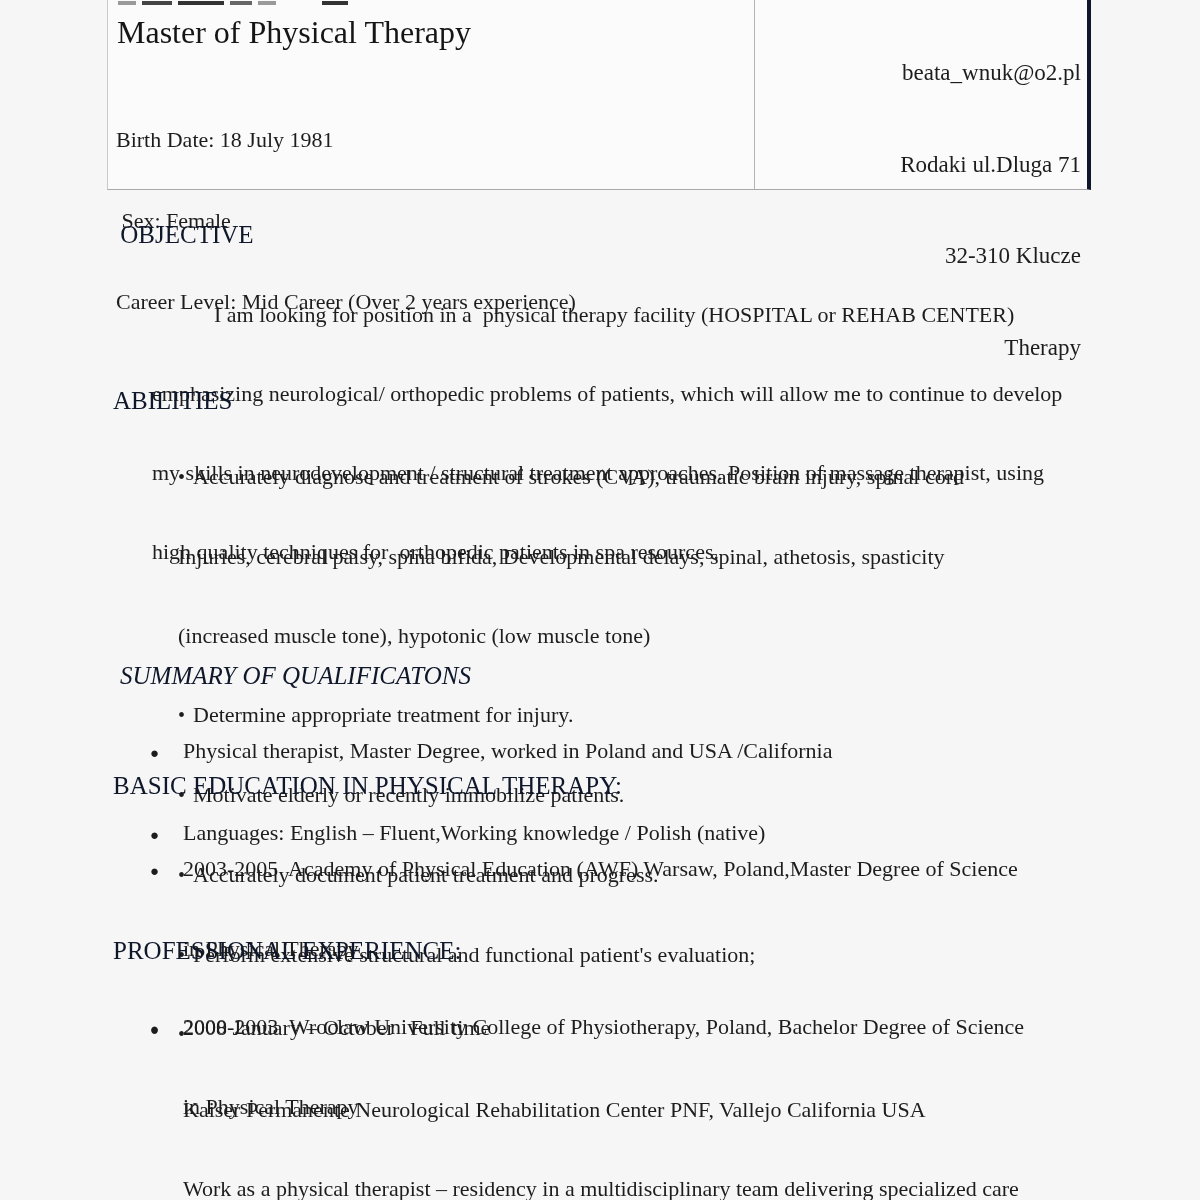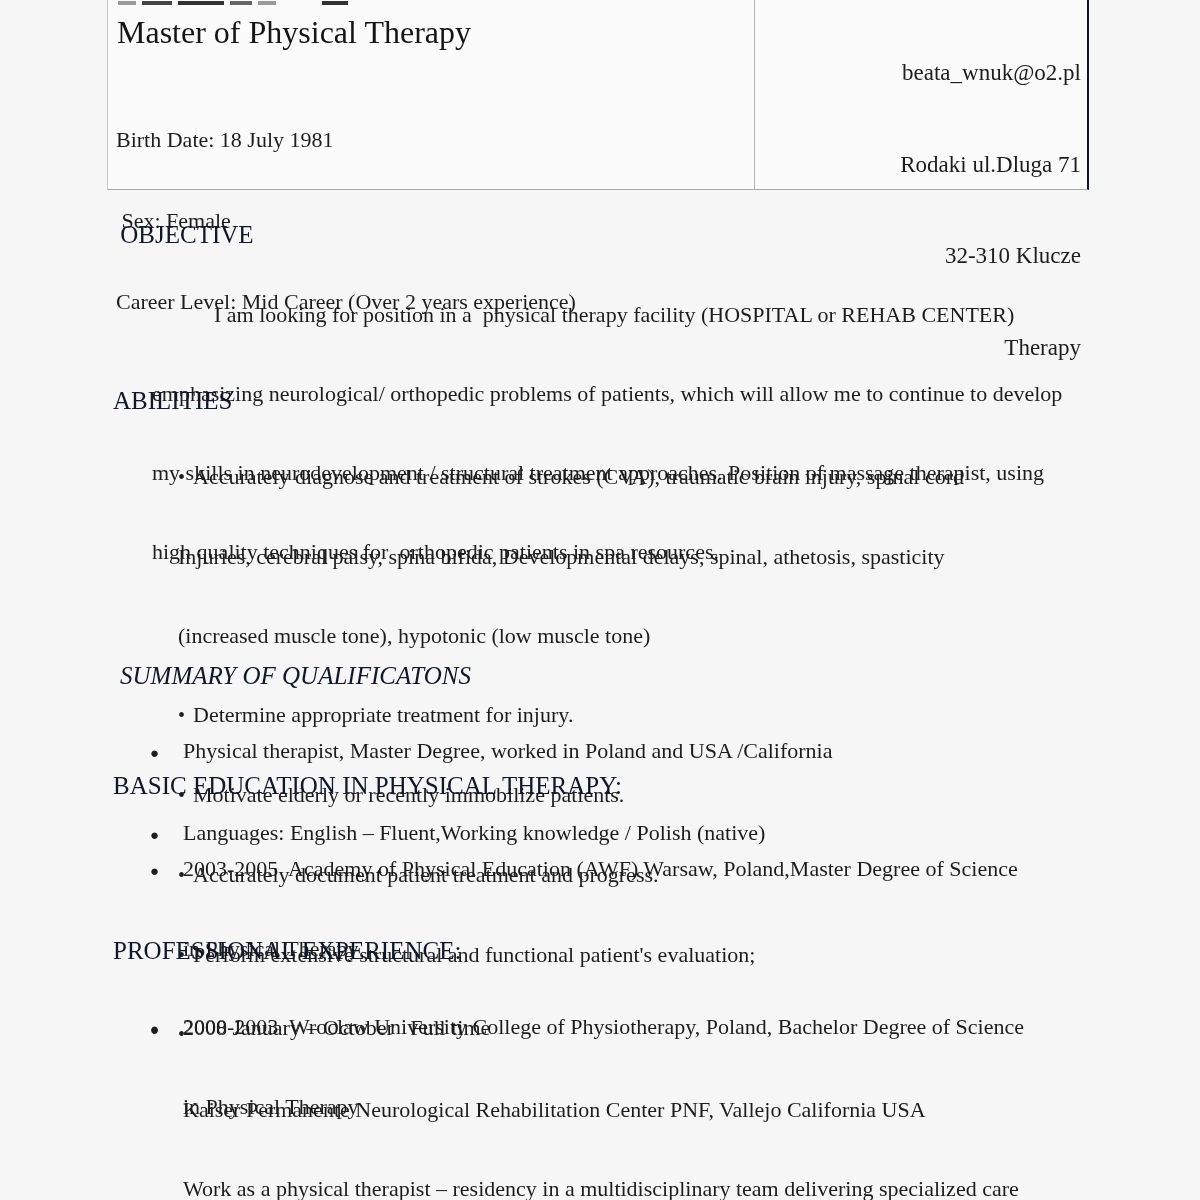--- a/index.html
+++ b/index.html
@@ -1,21 +1,21 @@
 <!DOCTYPE html>
 <html><head>
 <meta charset="utf-8">
 <style>
   html,body{margin:0;padding:0;background:#efefef;}
   .page{position:relative;width:1200px;height:1200px;overflow:hidden;
         background:#f6f6f6;color:#1d1d1d;
         font-family:"Liberation Serif","DejaVu Serif",serif;}
   
   .hdr{position:absolute;left:107px;top:0;width:979px;height:189px;
-       background:#fbfbfb;border-left:1px solid #c9c9c9;border-right:2px solid #0f172a;
+       background:#fbfbfb;border-left:1px solid #c9c9c9;border-right:4px solid #0f172a;
        border-bottom:1px solid #a9a9a9;}
   .hdr-divider{position:absolute;left:646px;top:0;height:100%;width:1px;background:#b3b3b3;}
   .cutoff{position:absolute;left:10px;top:0;height:6px;overflow:hidden;white-space:nowrap;}
   .cutoff i{display:inline-block;height:4px;margin:1px 6px 0 0;vertical-align:top;background:#3a3a3a;}
   .cutoff .m1{width:18px;background:#9a9a9a;}
   .cutoff .m2{width:30px;background:#454545;}
   .cutoff .m3{width:46px;background:#333;}
   .cutoff .m4{width:22px;background:#666;}
   .cutoff .m5{width:18px;background:#9a9a9a;}
   .cutoff .m6{width:26px;background:#333;margin-left:40px;}

